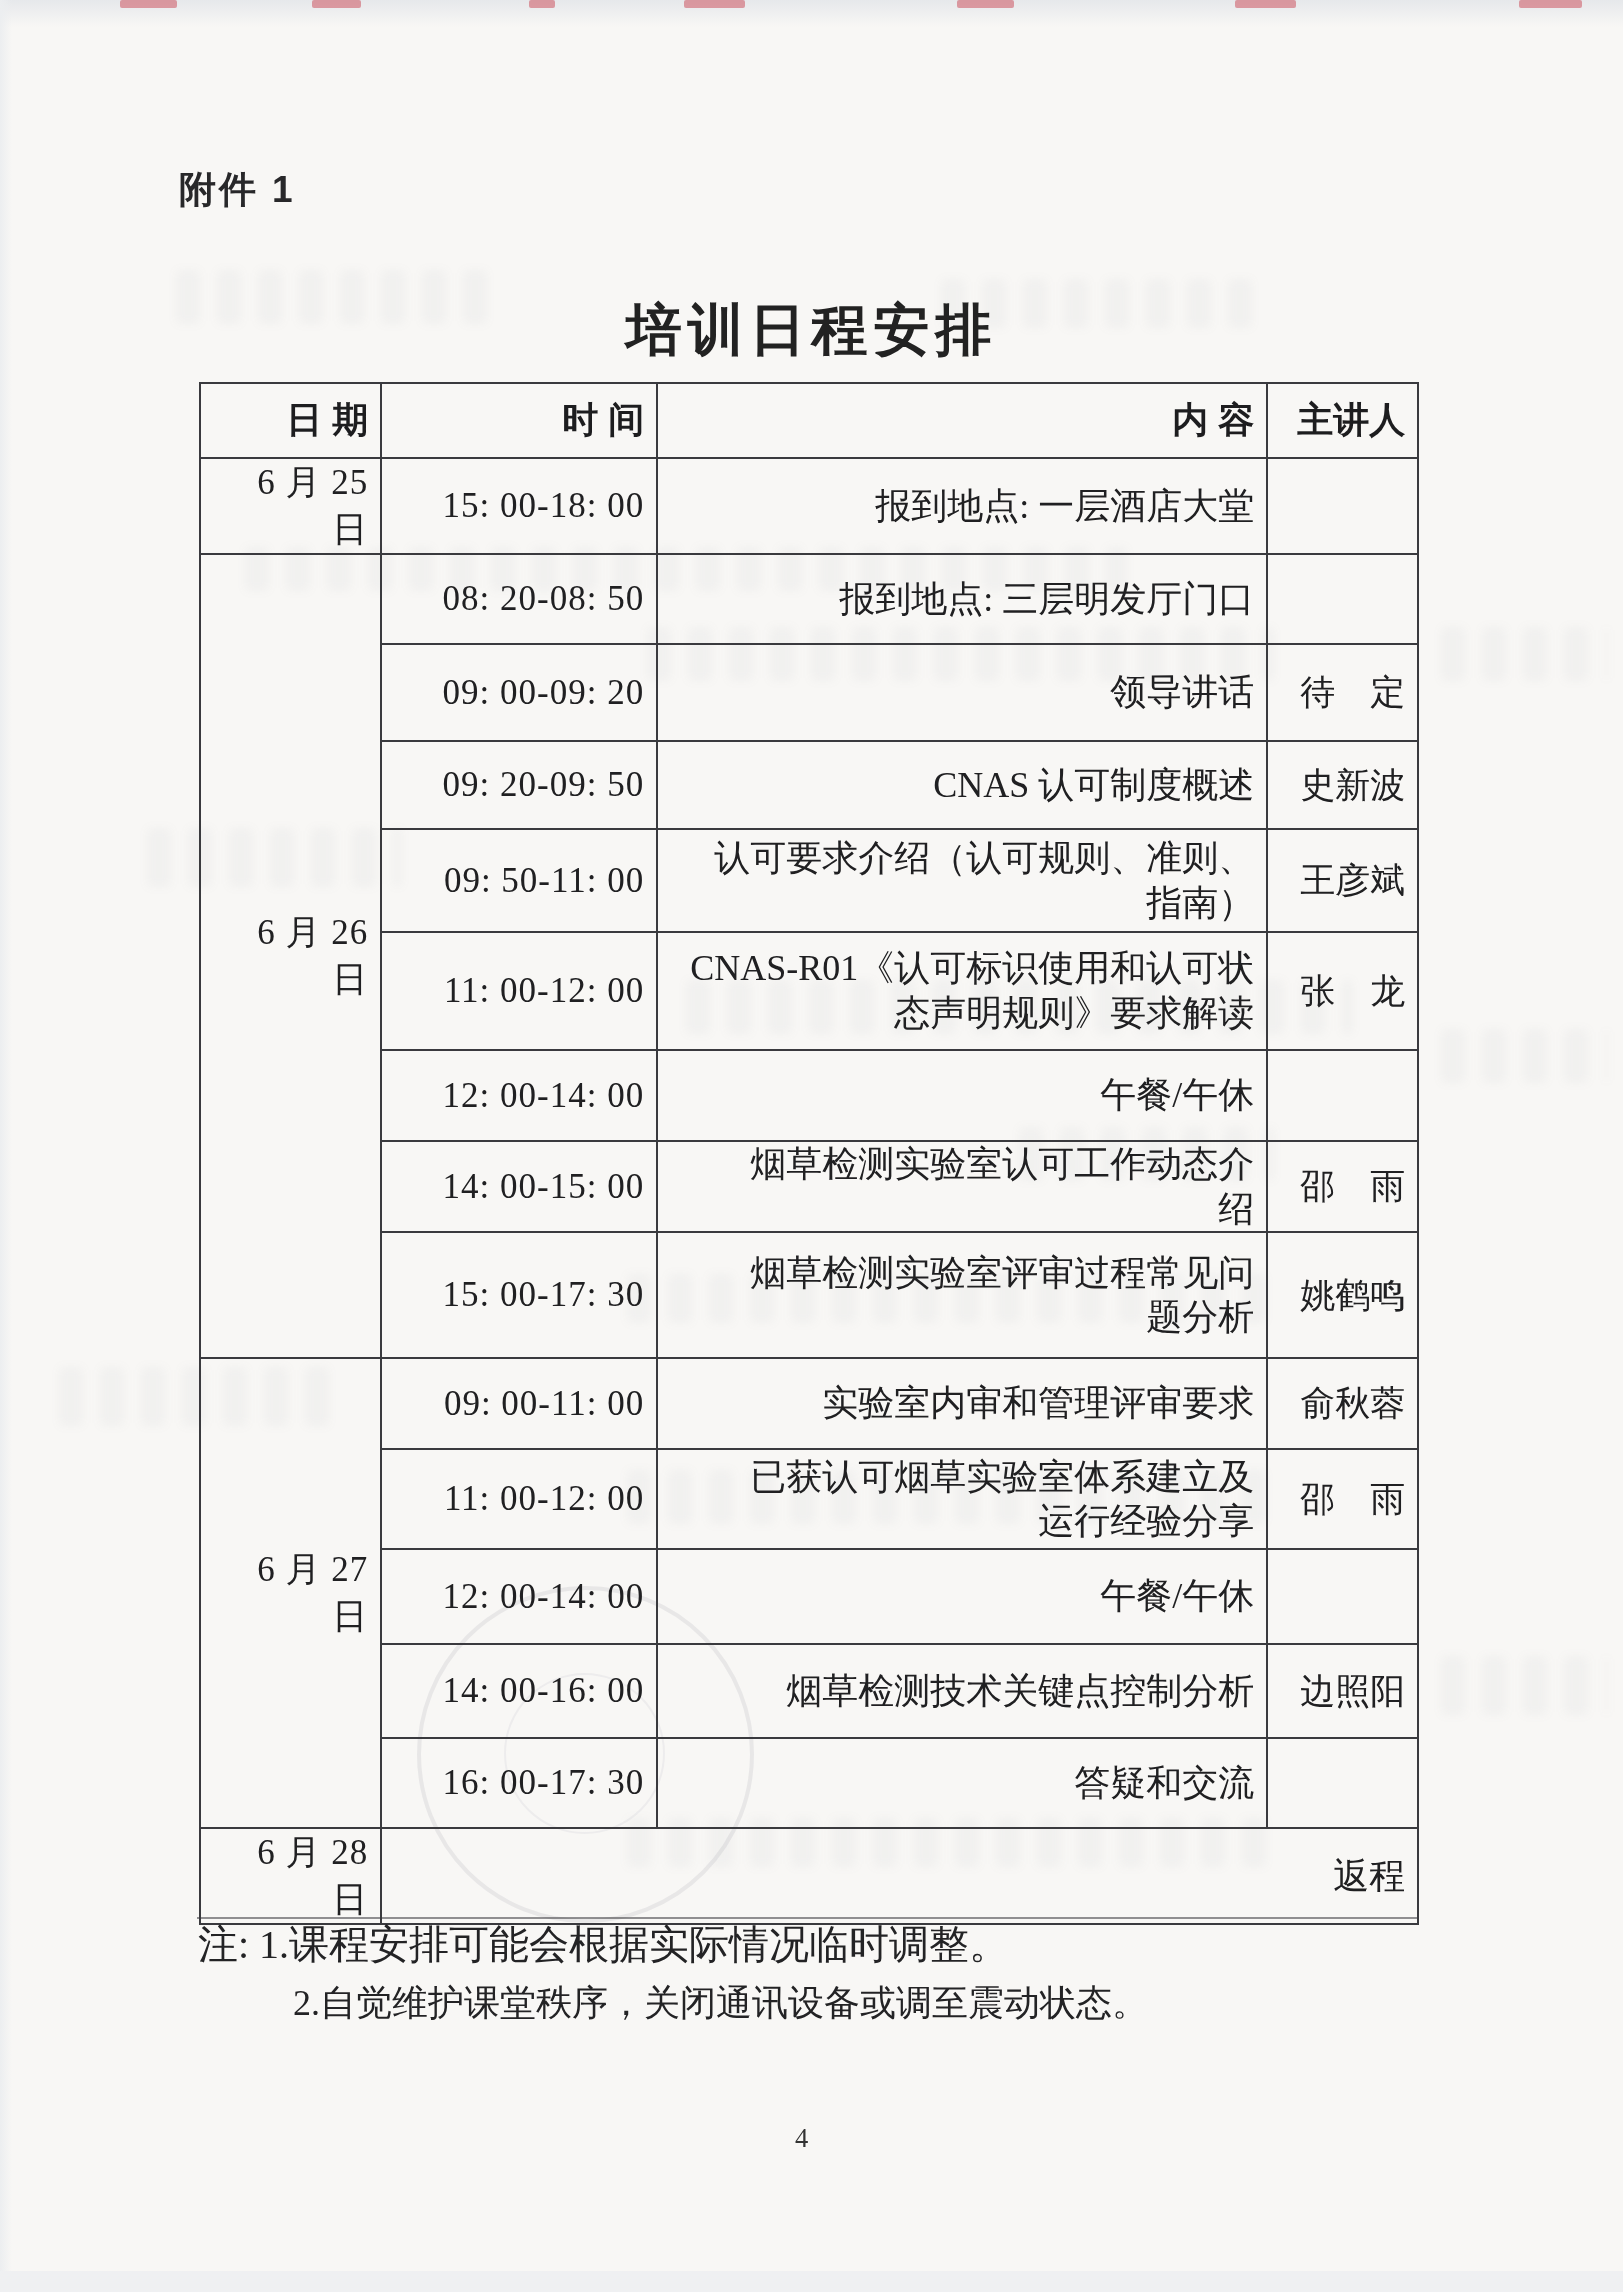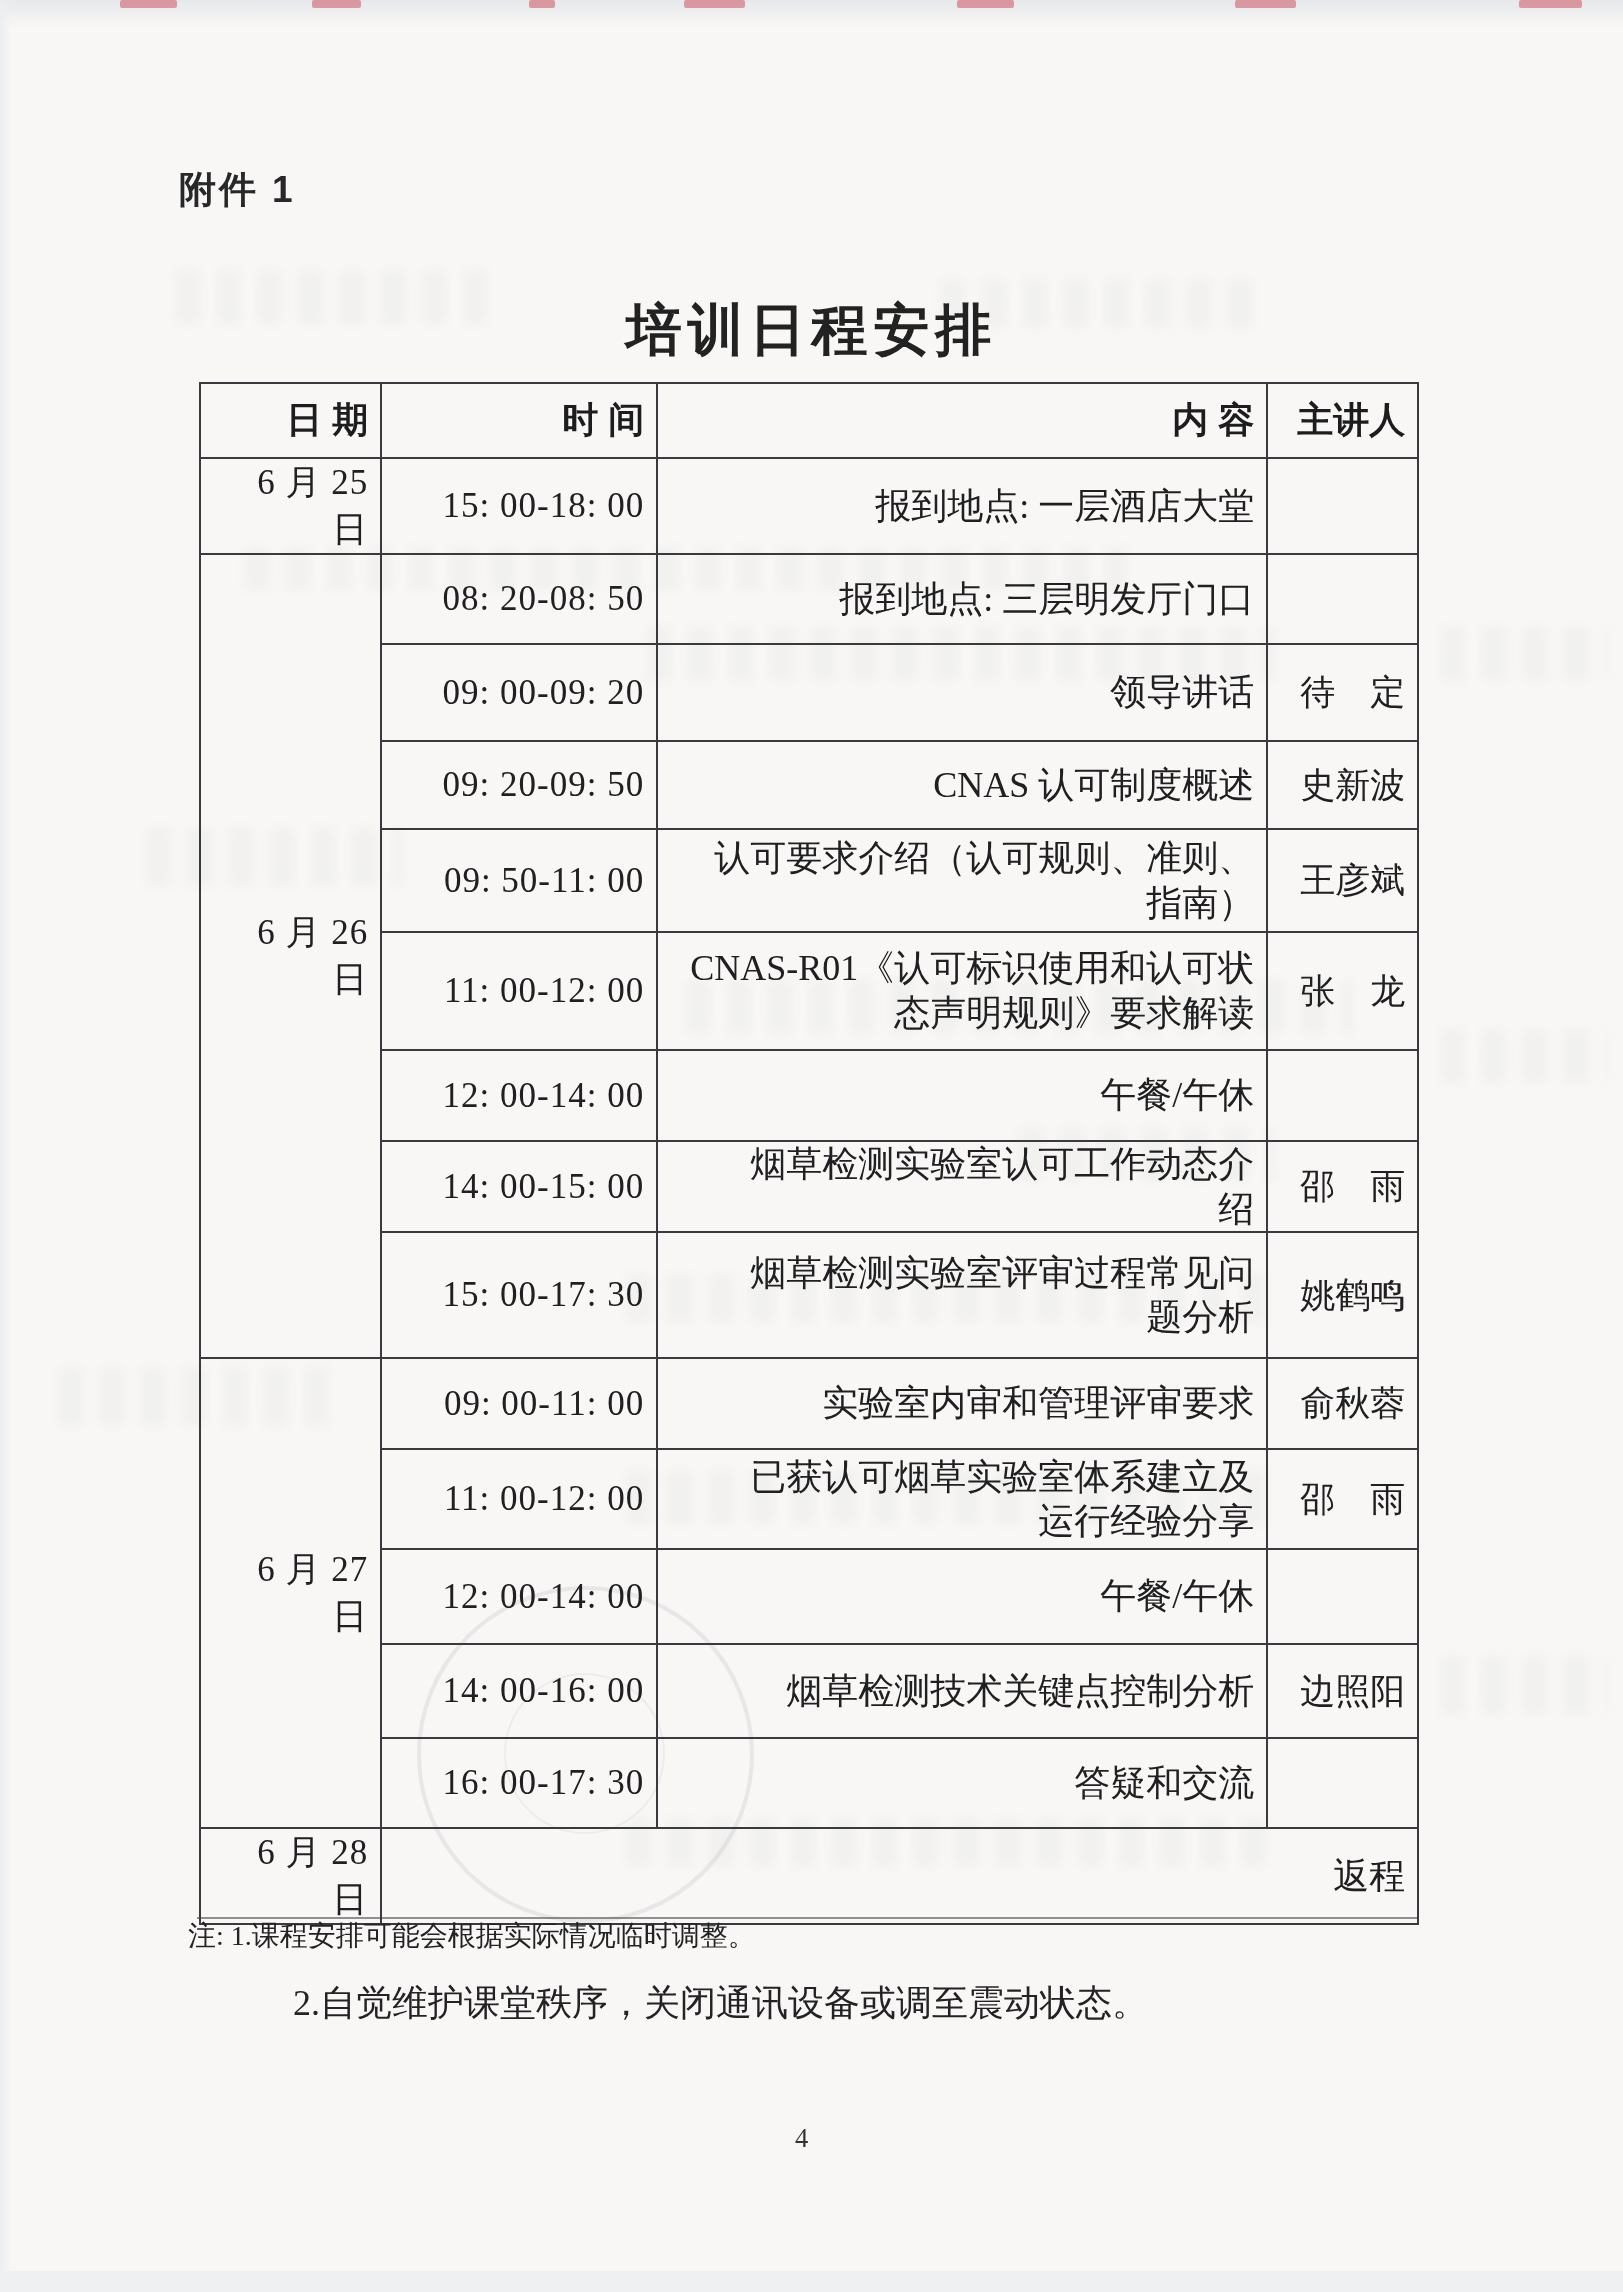--- a/index.html
+++ b/index.html
@@ -43,21 +43,21 @@
   .schedule thead th{
     border-bottom-width:2.9px;font-family:"Liberation Sans","DejaVu Sans",sans-serif;
     font-weight:700;font-size:36px;color:#1d1d1f;}
   td.date-col{font-size:35px;letter-spacing:1px;}
   td.time-col{font-size:35px;letter-spacing:1px;margin-top:31px;}
   td.content-col{font-size:36px;line-height:1.24;white-space:pre-line;}
   td.speaker-col{font-size:35px;}
   .table-bottom-echo{position:absolute;left:197px;top:1917px;width:1222px;height:2px;
     background:rgba(58,58,62,.55);z-index:2;}
 
-  .note-line1{position:absolute;left:188px;top:1917px;font-size:28px;color:#232325;z-index:2;}
+  .note-line1{position:absolute;left:198px;top:1917px;font-size:40px;color:#232325;z-index:2;}
   .note-line2{position:absolute;left:293px;top:1979px;font-size:36px;color:#232325;z-index:2;}
   .page-num{position:absolute;left:0;right:19.6px;top:2123px;text-align:center;
     font-size:26.5px;color:#333;z-index:2;}
 </style>
 </head>
 <body>
 
 <div class="paper">
 
   <div class="top-band"></div>

